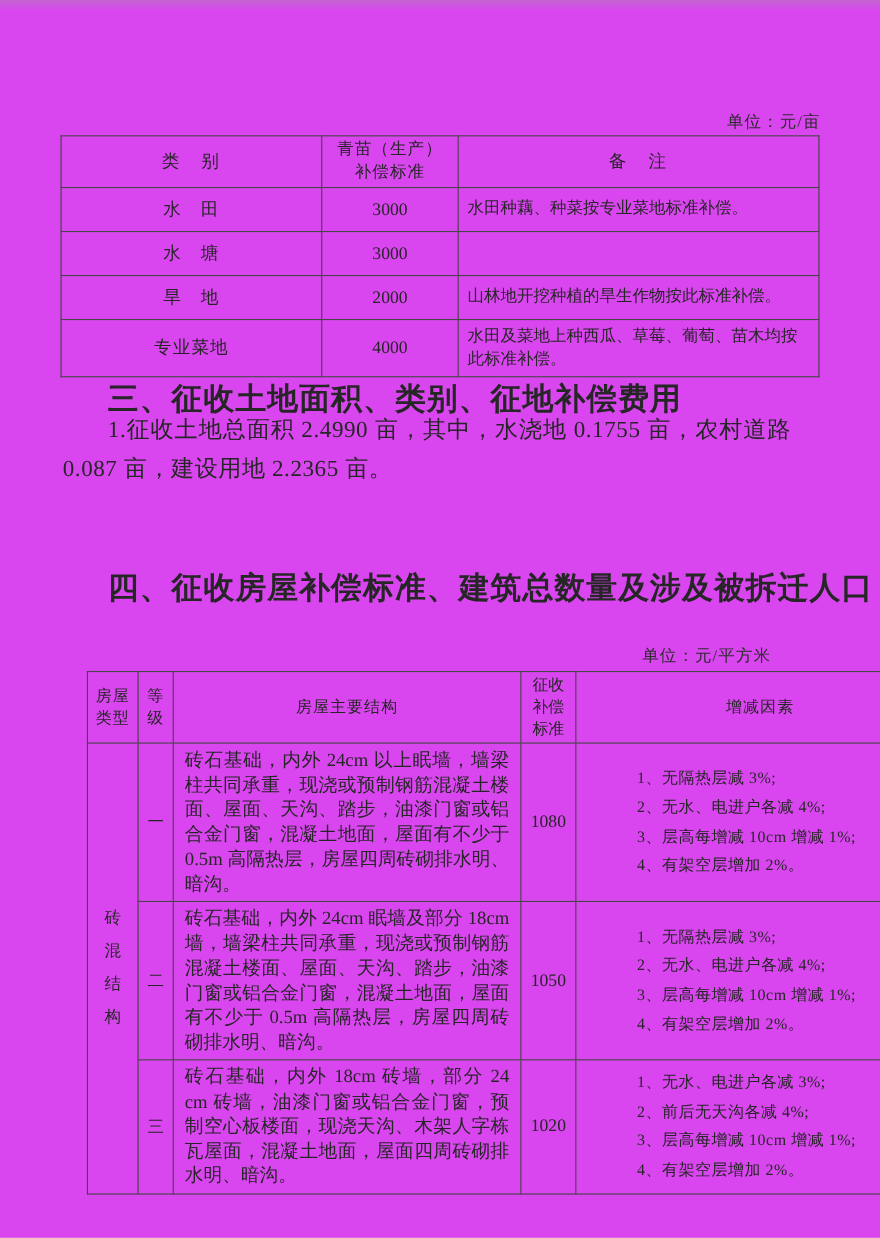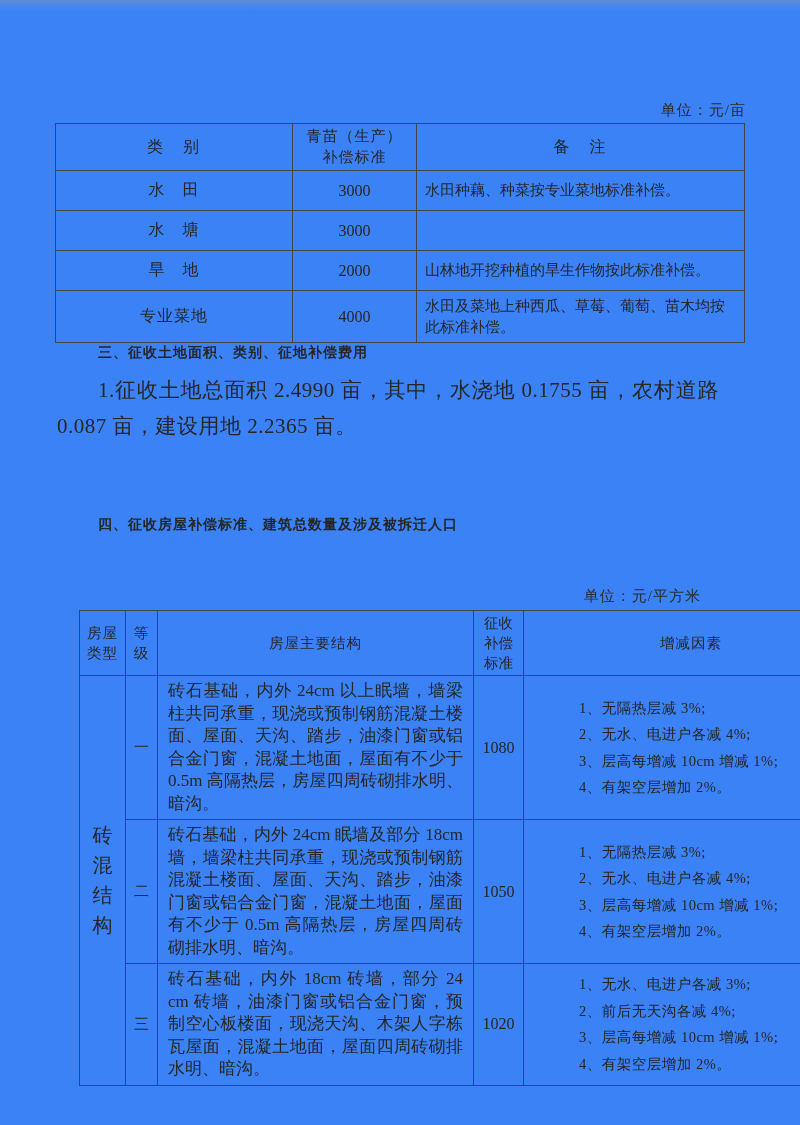--- a/index.html
+++ b/index.html
@@ -4,21 +4,21 @@
 <style>
   html,body{margin:0;padding:0;}
   body{
     background:#d8d6d2;
     font-family:"Liberation Serif","DejaVu Serif",serif;
   }
   .page{
     position:relative;
     width:800px;height:1125px;
     margin:0 auto;
-    background:#3b82f6;
+    background:#d946ef;
     color:#262626;
     overflow:hidden;
   }
   .page::before{
     content:"";
     position:absolute;left:0;top:0;right:0;height:10px;
     background:linear-gradient(to bottom, rgba(160,158,152,.35), rgba(160,158,152,0));
     pointer-events:none;
   }
   .unit-label{
@@ -49,21 +49,21 @@
   .t1 .r-head{height:45px;}
   .t1 .r-data{height:40px;}
   .t1 .r-last{height:52px;}
   .t1 .c-cat{text-align:center;font-size:16px;letter-spacing:1px;white-space:nowrap;}
   .t1 .c-num{text-align:center;font-size:16px;}
   .t1 .c-remark{font-size:15px;padding:3px 8px;line-height:21px;text-align:left;}
 
   
   .heading{
     position:absolute;left:57px;width:680px;
-    font-size:14px;font-weight:bold;
+    font-size:28px;font-weight:bold;
     letter-spacing:1px;
     text-indent:41px;
     white-space:nowrap;
     font-family:Liberation Mono, monospace;
   }
   .h-three{top:344px;}
   .h-four{top:516px;}
   .body-p{
     position:absolute;left:57px;width:662px;
     margin:0;
@@ -94,21 +94,21 @@
   }
   .t2 .th-narrow{padding:2px 5px;word-break:break-all;}
   .t2 .th-std{padding:2px 6px;word-break:break-all;letter-spacing:0;}
   .t2 .r-head{height:64px;}
   .t2 .r-a{height:114px;}
   .t2 .r-b{height:114px;}
   .t2 .r-c{height:110px;}
   .t2 .c-vert{vertical-align:middle;}
   .vert-text{
     width:1.15em;margin:0 auto;
-    font-size:20px;line-height:30px;
+    font-size:15px;line-height:30px;
     word-break:break-all;
     letter-spacing:0;
     text-align:center;
   }
   .t2 .c-grade{text-align:center;font-size:15px;vertical-align:middle;}
   .t2 .c-struct{
     font-size:17px;line-height:22.5px;
     padding:4px 10px;
     text-align:justify;
     vertical-align:middle;

